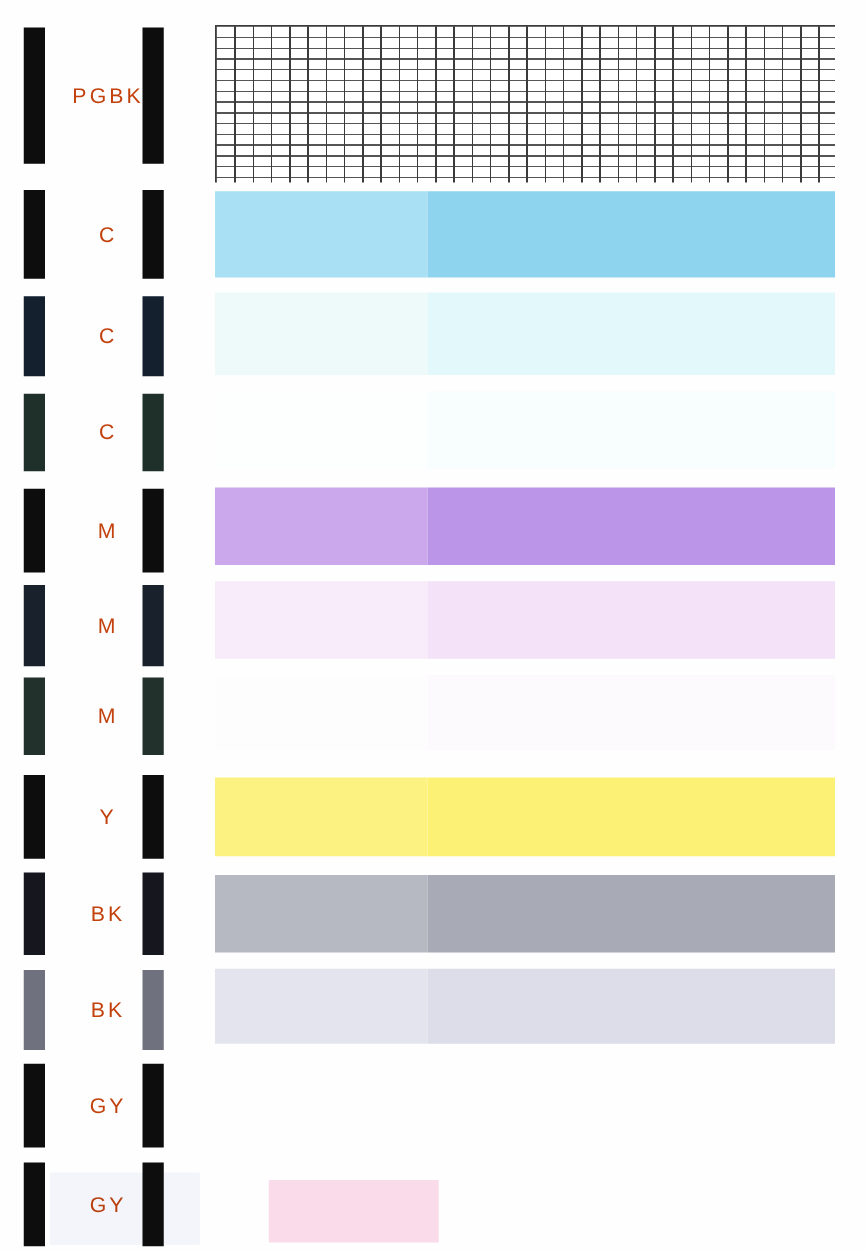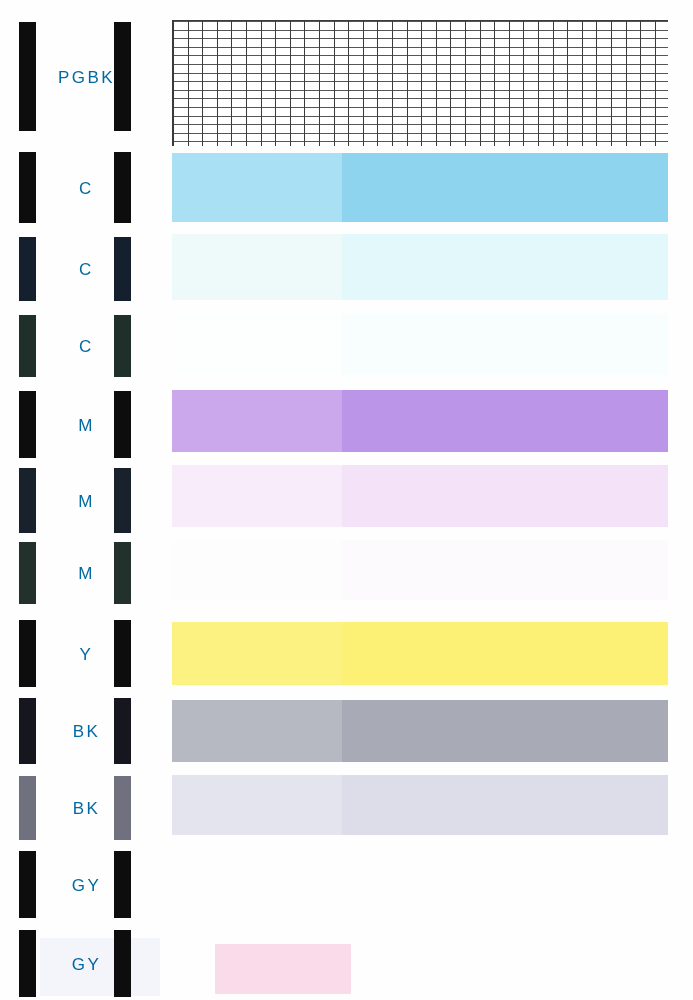--- a/index.html
+++ b/index.html
@@ -35,21 +35,21 @@
 
   .row-label {
     position: absolute;
     left: 36px;
     width: 101px;
     top: 50%;
     transform: translateY(-50%);
     text-align: center;
     font-size: 17px;
     letter-spacing: 2.5px;
-    color: #0369a1;
+    color: #c2410c;
     font-weight: 500;
     line-height: 1;
     font-family: "Liberation Sans", sans-serif;
   }
 
   
   .patch {
     position: absolute;
     left: 172px;
     width: 496px;

